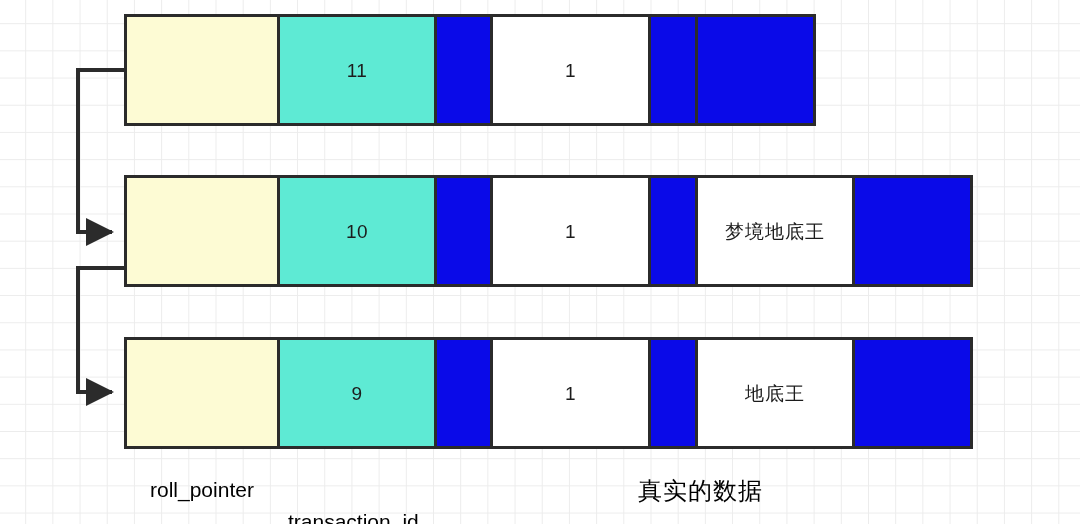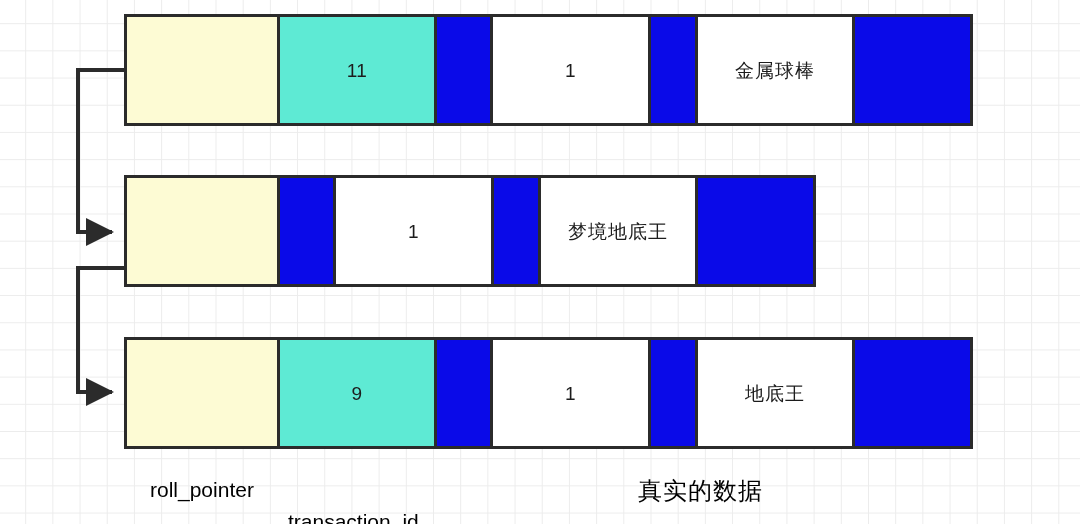--- a/index.html
+++ b/index.html
@@ -85,26 +85,26 @@
 <body>
 
 <div id="canvas"></div>
 
 <div class="record-row" style="left:124px; top:14px;">
   <div class="cell roll" style="width:156px;"></div>
   <div class="cell trx" style="width:160px;">11</div>
   <div class="cell sep" style="width:59px;"></div>
   <div class="cell plain" style="width:161px;">1</div>
   <div class="cell sep" style="width:50px;"></div>
-  <div class="cell plain cjk" style="width:160px;">金属球棒</div>
   <div class="cell tail" style="width:121px;"></div>
 </div>
 
 <div class="record-row" style="left:124px; top:175px;">
   <div class="cell roll" style="width:156px;"></div>
+  <div class="cell trx" style="width:160px;">10</div>
   <div class="cell sep" style="width:59px;"></div>
   <div class="cell plain" style="width:161px;">1</div>
   <div class="cell sep" style="width:50px;"></div>
   <div class="cell plain cjk" style="width:160px;text-align:center;">梦境地底王</div>
   <div class="cell tail" style="width:121px;"></div>
 </div>
 
 <div class="record-row" style="left:124px; top:337px;">
   <div class="cell roll" style="width:156px;"></div>
   <div class="cell trx" style="width:160px;">9</div>

